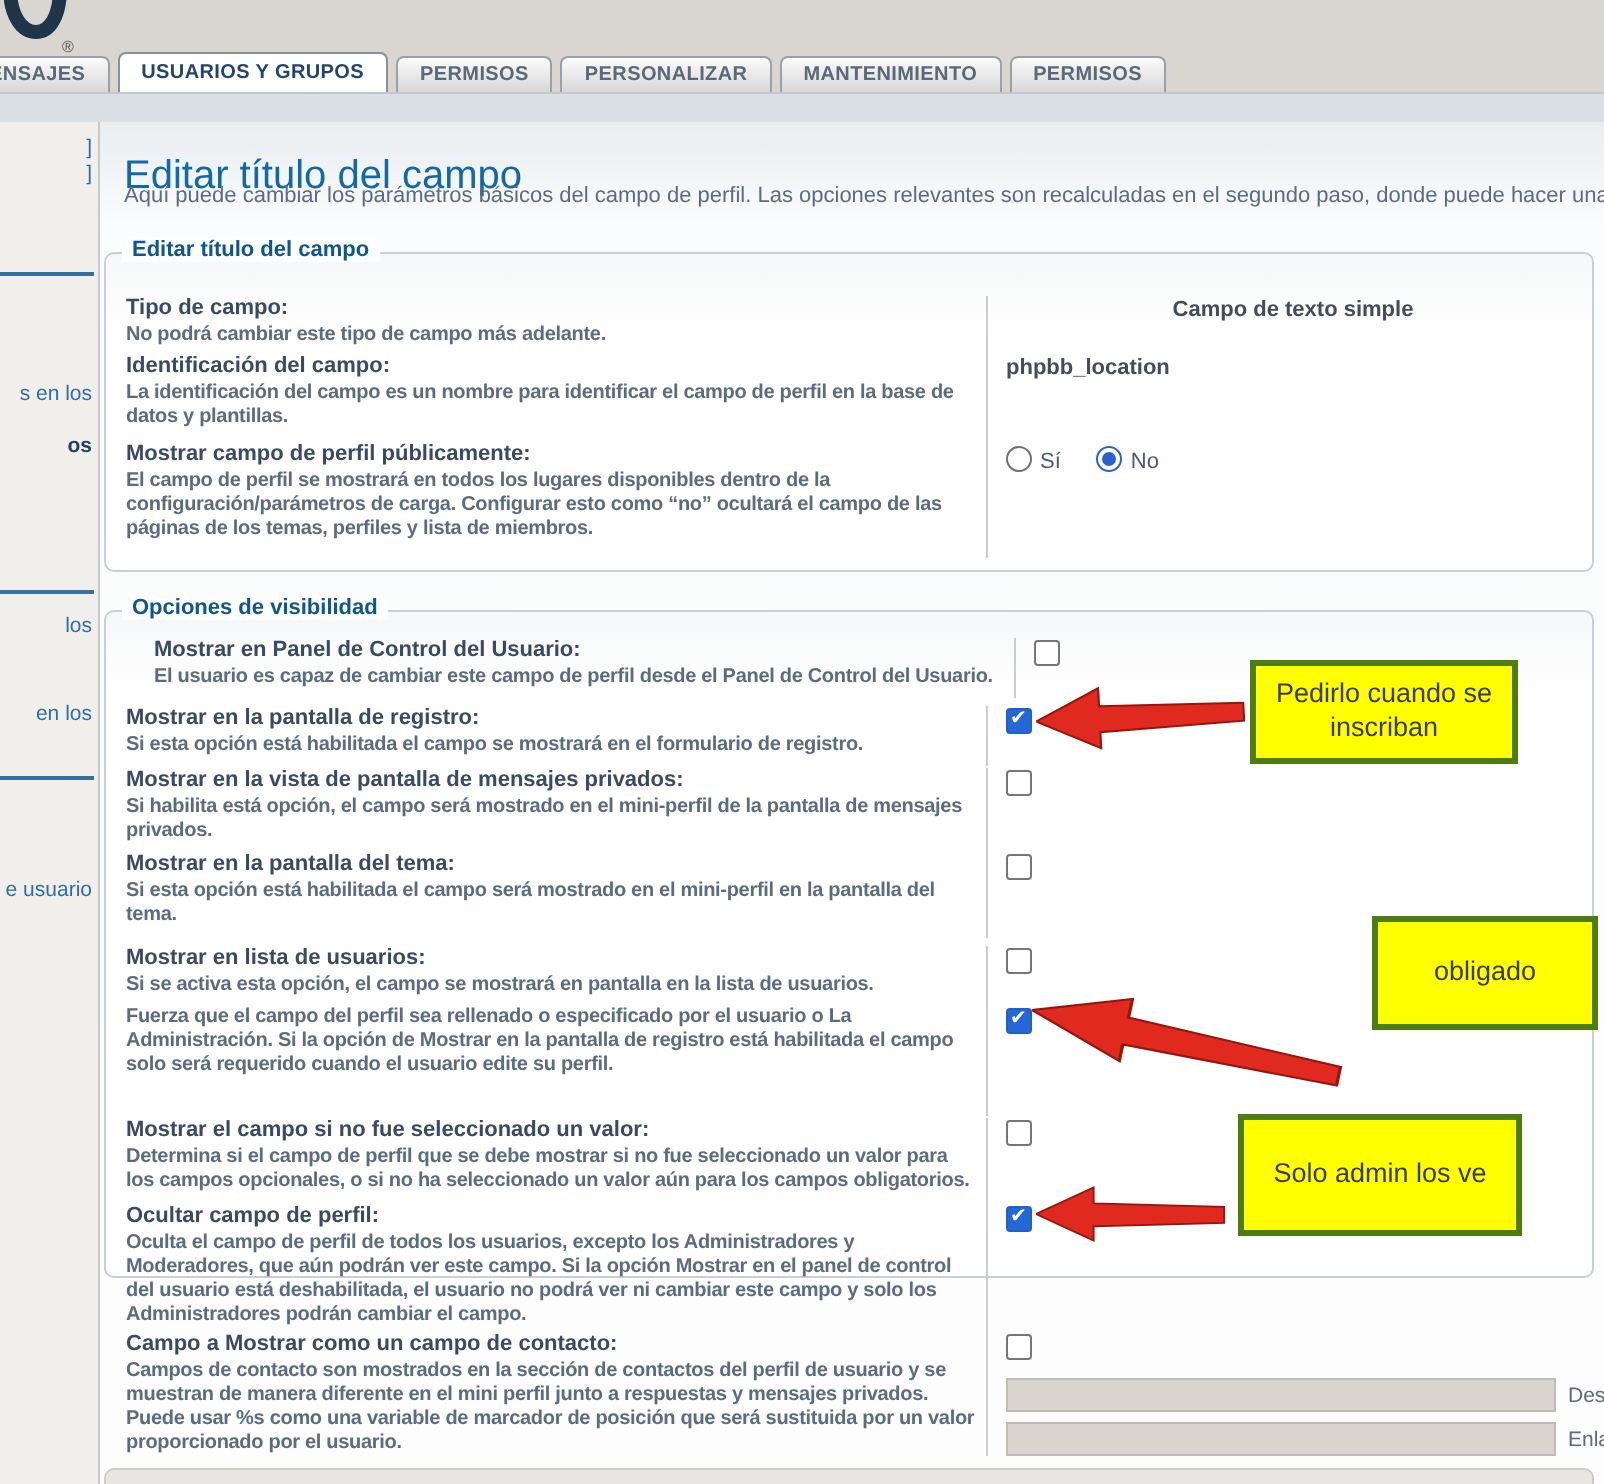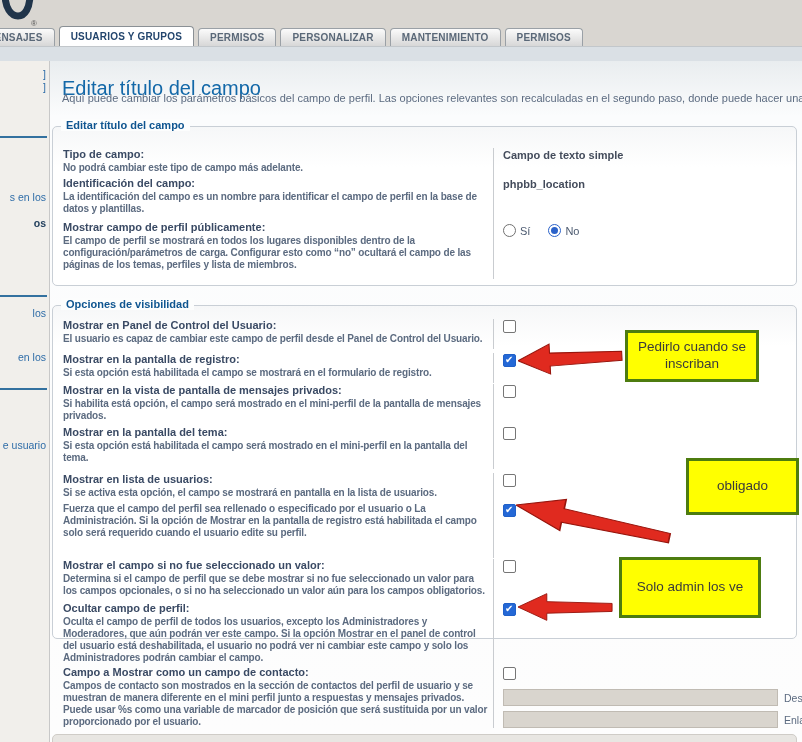--- a/index.html
+++ b/index.html
@@ -40,25 +40,25 @@
   #fset2{top:305px;height:334px;}
 
   .row{position:absolute;left:10px;right:6px;display:flex;}
   .dt{width:430px;box-sizing:border-box;padding-right:4px;flex:none;}
   .dt .lbl{font-size:11px;font-weight:bold;color:#3a4a64;line-height:13px;margin-bottom:1px;}
   .dt .dsc{font-size:10px;color:#5c6b80;line-height:12px;letter-spacing:-0.15px;font-weight:bold;}
   .dd{flex:1;border-left:1px solid #c9ccd0;padding-left:9px;box-sizing:border-box;}
   .val{font-size:11px;font-weight:bold;color:#444c5c;padding-top:1px;}
 
   
-  #f1r1{top:21px;} #f1r1 .dd{min-height:42px;}
+  #f1r1{top:21px;} #f1r1 .dd{min-height:42px;text-align:center;}
   #f1r2{top:50px;} #f1r2 .dd{min-height:56px;}
   #f1r3{top:94px;} #f1r3 .dd{min-height:58px;}
   
-  #f2r1{top:13px;}  #f2r1 .dd{min-height:30px;}
+  #f2r1{top:13px;margin-left:14px;}  #f2r1 .dd{min-height:30px;}
   #f2r2{top:47px;}  #f2r2 .dd{min-height:30px;}
   #f2r3{top:78px;}  #f2r3 .dd{min-height:43px;}
   #f2r4{top:120px;} #f2r4 .dd{min-height:43px;}
   #f2r5{top:167px;} #f2r5 .dd{min-height:30px;}
   #f2r6{top:197px;} #f2r6 .dd{min-height:55px;}
   #f2r7{top:253px;} #f2r7 .dd{min-height:43px;}
   #f2r8{top:296px;} #f2r8 .dd{min-height:66px;}
   #f2r9{top:360px;} #f2r9 .dd{min-height:60px;}
 
   

